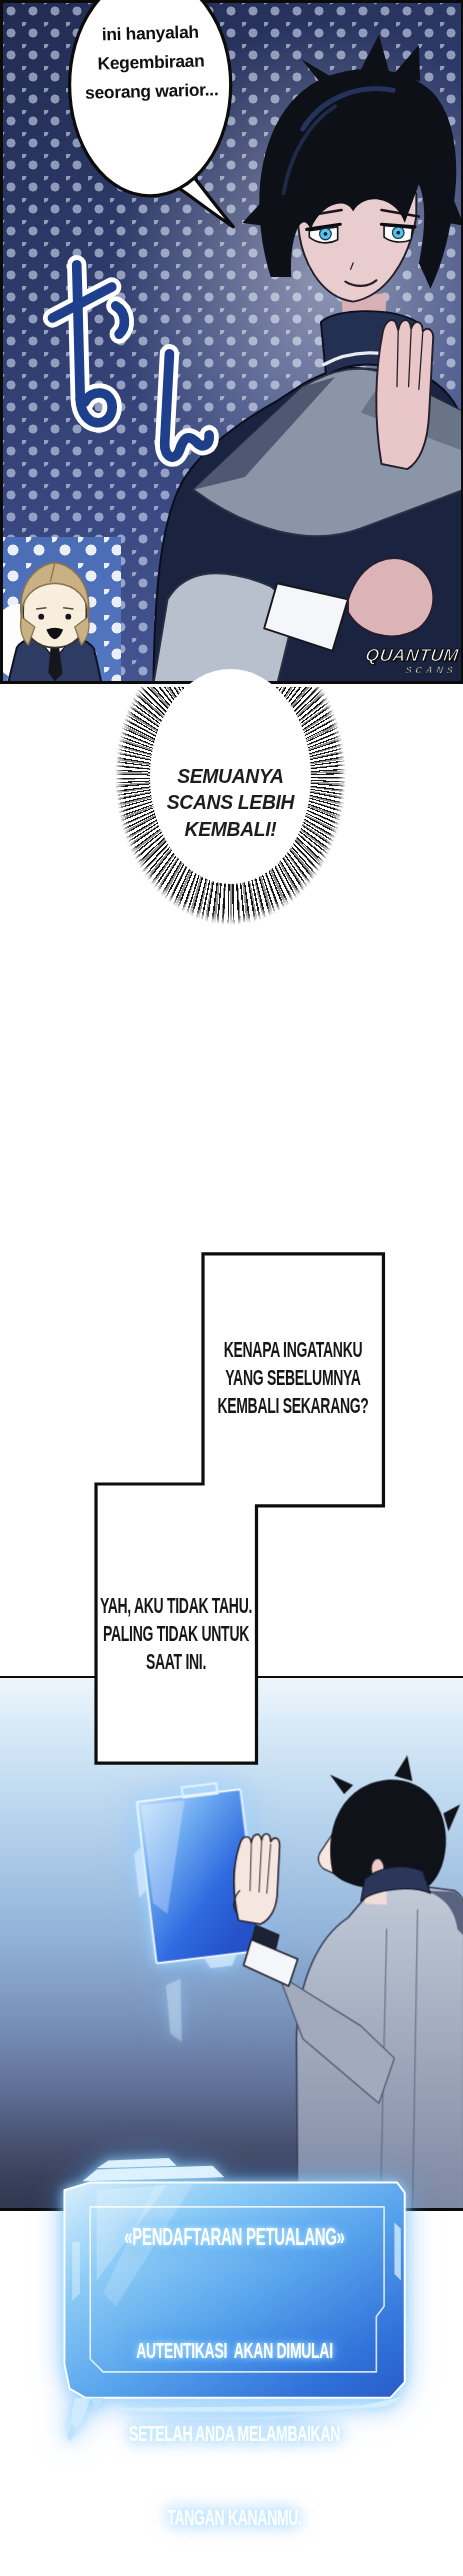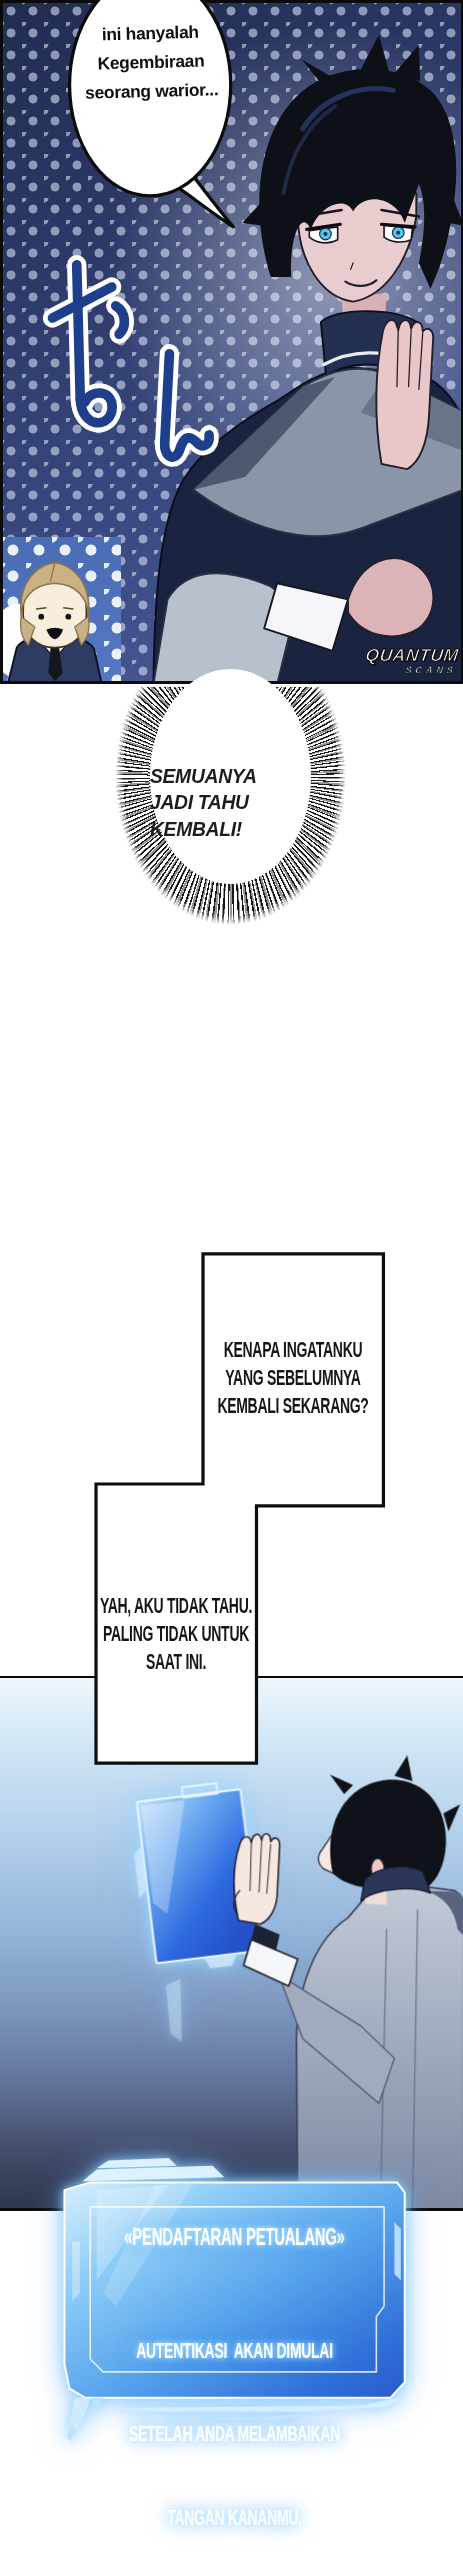--- a/index.html
+++ b/index.html
@@ -33,21 +33,21 @@
 
   
   .burst{position:absolute;left:108px;top:687px;width:245px;height:245px;z-index:3;
     background:
       repeating-conic-gradient(from 2deg at 50% 36.6%, rgba(15,15,15,.95) 0deg .7deg, rgba(15,15,15,0) .7deg 2.1deg),
       repeating-conic-gradient(from 1deg at 50% 36.6%, rgba(45,45,45,.5) 0deg 1.1deg, rgba(45,45,45,0) 1.1deg 3.3deg);
     -webkit-mask:radial-gradient(119px 153px at 50% 36.6%, transparent 0 61%, #000 68%, #000 90%, transparent 97%);
             mask:radial-gradient(119px 153px at 50% 36.6%, transparent 0 61%, #000 68%, #000 90%, transparent 97%);}
   .shout-ellipse{position:absolute;left:150px;top:669px;width:161px;height:215px;border-radius:50%;
     background:#ffffff;z-index:4;}
-  .shout-text{position:absolute;left:150px;top:764px;width:161px;text-align:left;z-index:5;
+  .shout-text{position:absolute;left:150px;top:764px;width:161px;text-align:center;z-index:5;
     font-style:italic;font-weight:700;font-size:19.3px;line-height:26.4px;color:#1d1d1d;letter-spacing:-0.3px;}
 
   
   .boxes-svg{position:absolute;left:0;top:1252px;z-index:6;}
   .cond{font-weight:700;letter-spacing:-0.3px;transform:scaleY(1.55);transform-origin:50% 0;}
   .boxA-text{position:absolute;left:203px;top:1335px;width:180px;text-align:center;z-index:7;
     font-size:14px;line-height:18px;color:#161616;}
   .boxB-text{position:absolute;left:96px;top:1591px;width:160px;text-align:center;z-index:7;
     font-size:14px;line-height:18px;color:#161616;}
 
@@ -167,21 +167,21 @@
     <div class="logo">
       <div class="l1">QUANTUM</div>
       <div class="l2">SCANS</div>
     </div>
   </div>
 
   <div class="burst"></div>
   <div class="shout-ellipse"></div>
   <div class="shout-text">
     <div>SEMUANYA</div>
-    <div>JADI TAHU</div>
+    <div>SCANS LEBIH</div>
     <div>KEMBALI!</div>
   </div>
 
   <div class="panel-scene">
     <svg class="scene-art" viewBox="0 0 720 831">
       <defs>
         <linearGradient id="holoGrad" x1="0" y1="0" x2="0.7" y2="1">
           <stop offset="0" stop-color="#bfe0fb"></stop>
             <stop offset="0.35" stop-color="#6aa8f0"></stop>
           <stop offset="0.7" stop-color="#2f6be0"></stop>

